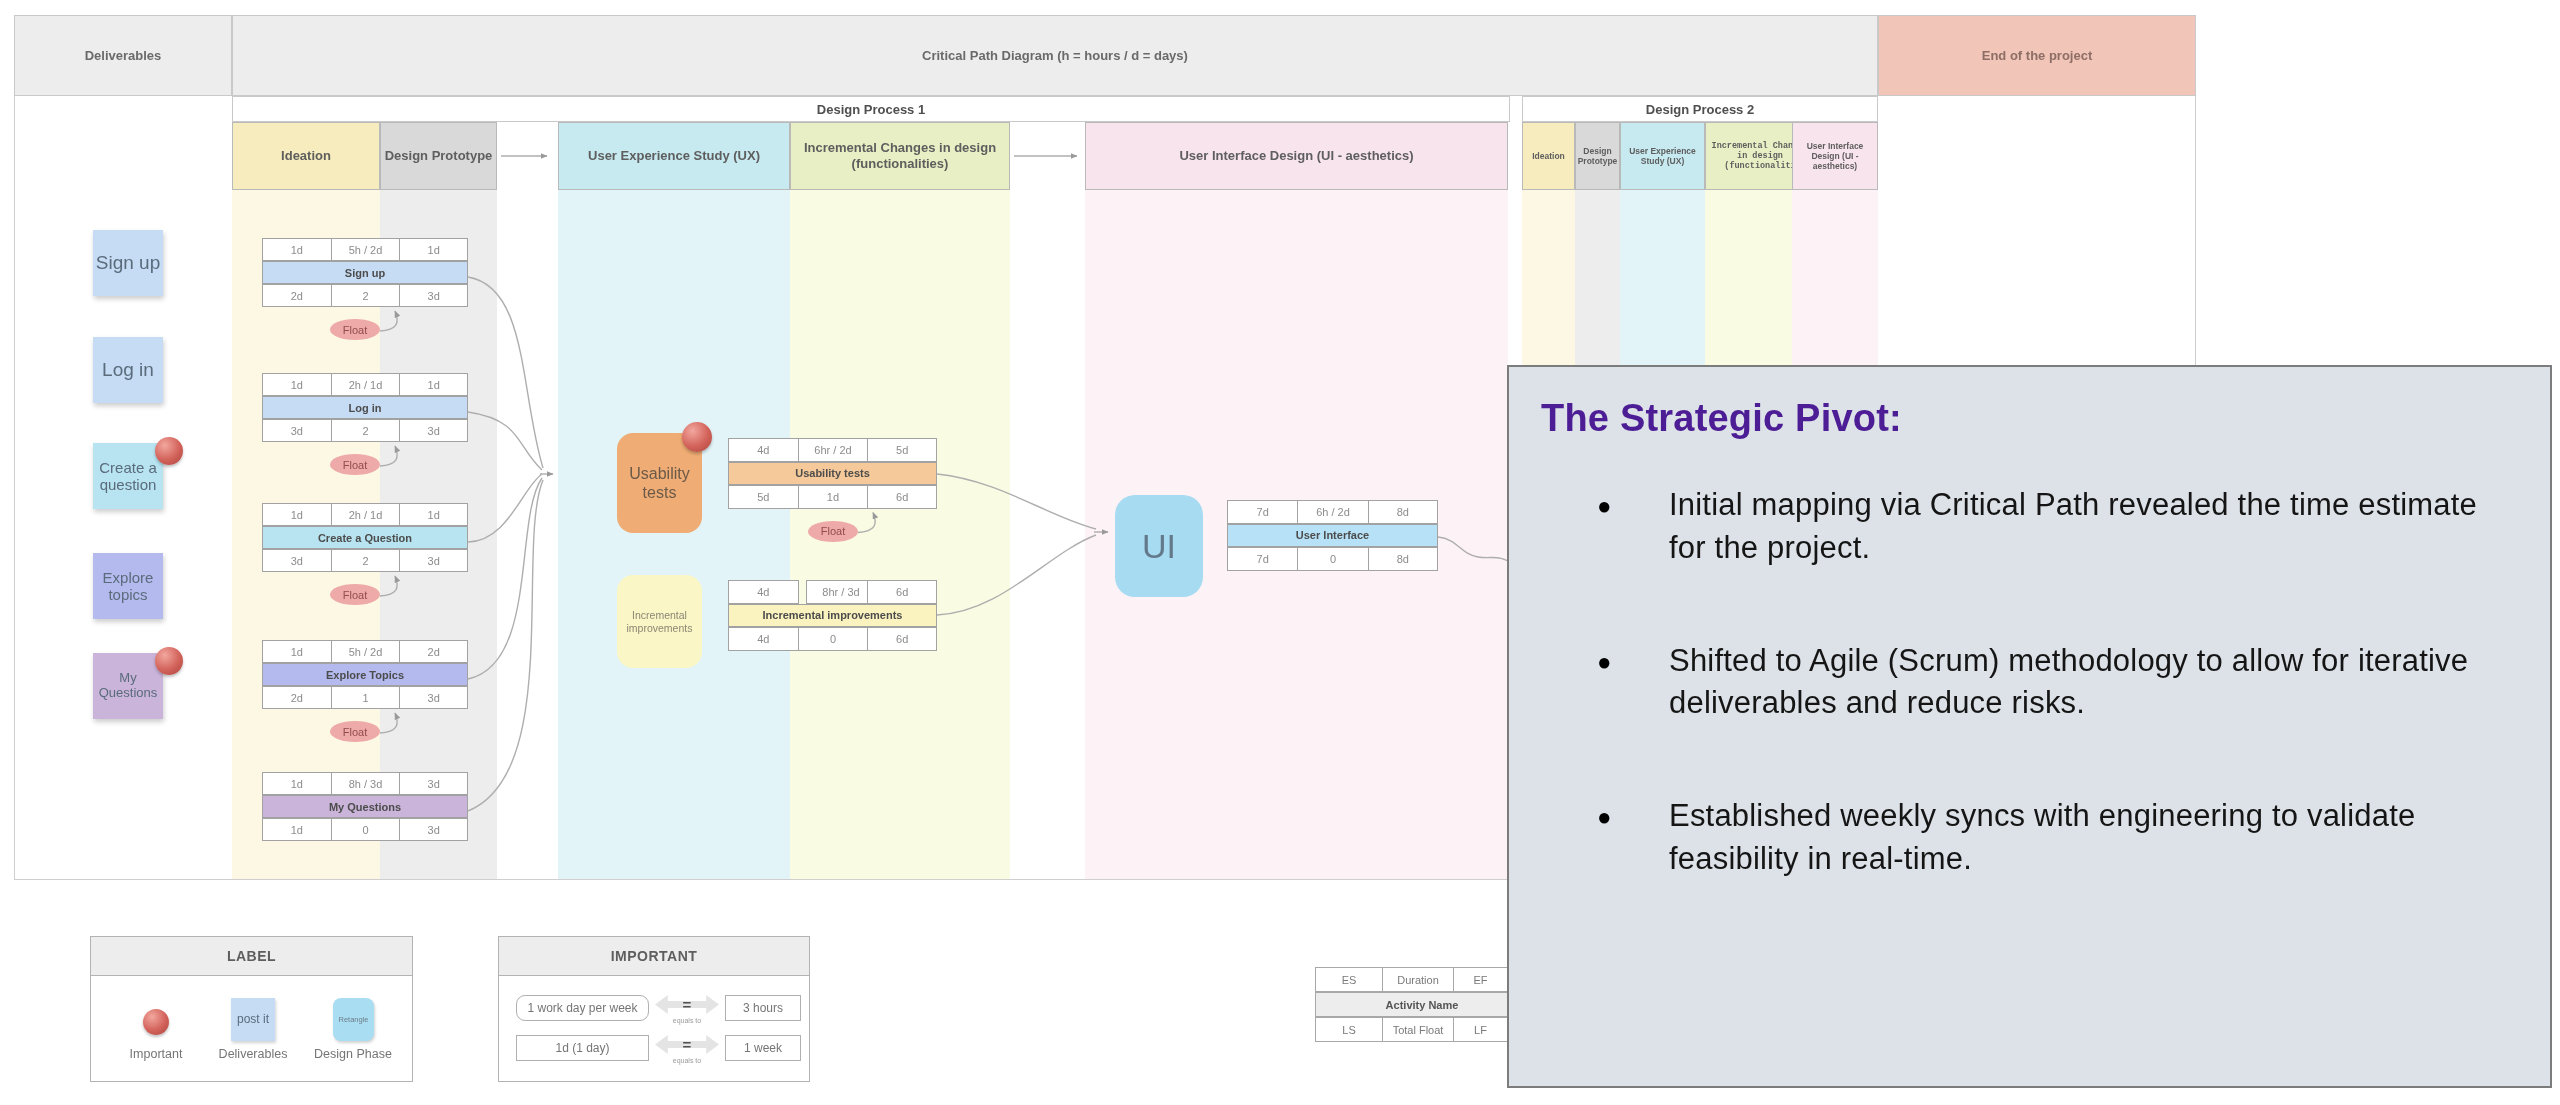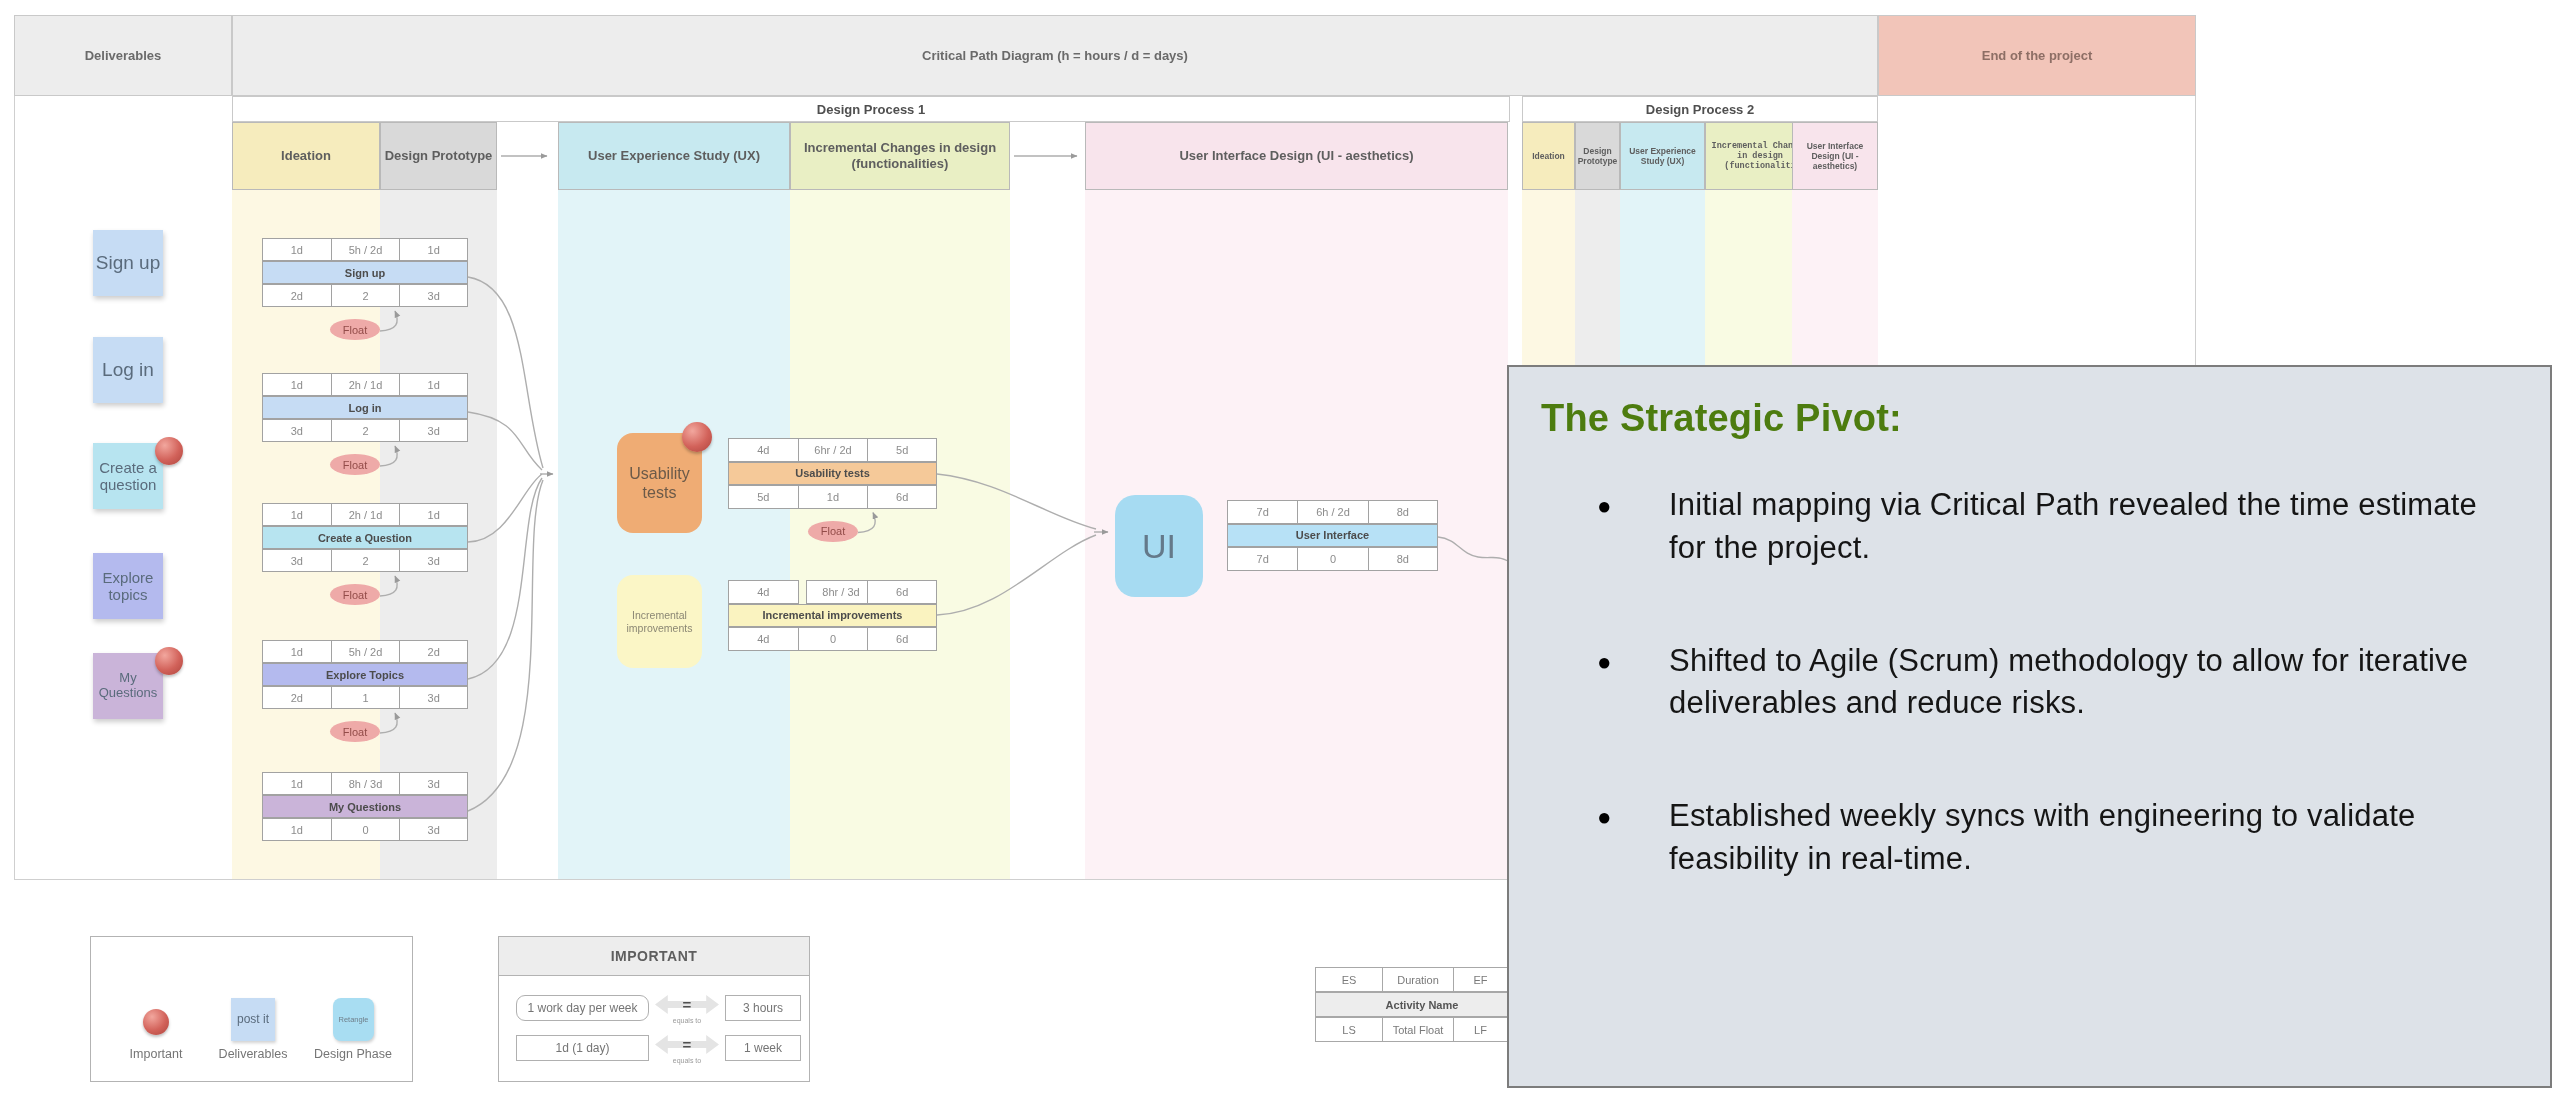--- a/index.html
+++ b/index.html
@@ -43,21 +43,21 @@
   .eqarrow{position:absolute;left:0;top:3px;width:64px;height:19px;background:#e4e4e4;
            clip-path:polygon(0 50%,20% 0,20% 32%,80% 32%,80% 0,100% 50%,80% 100%,80% 68%,20% 68%,20% 100%)}
   .eqsign{position:absolute;left:0;top:0;width:64px;height:25px;display:flex;align-items:center;
           justify-content:center;font-weight:bold;font-size:15px;color:#4f4f4f}
   .eqnote{position:absolute;left:0;top:25px;width:64px;text-align:center;font-size:7px;color:#9a9a9a}
   .ltcell{position:absolute;background:#fff;border:1px solid #a8a8a8;display:flex;align-items:center;
           justify-content:center;font-size:11px;color:#7a7a7a;box-sizing:border-box;z-index:3}
   .ltname{background:#ededed;font-weight:bold;color:#555}
   #overlay{position:absolute;left:1507px;top:365px;width:1045px;height:723px;background:#dde2e8;
            border:2px solid #7c7c7c;z-index:10;box-sizing:border-box;padding:30px 40px 0 30px}
-  #overlay h1{margin:0 0 44px 2px;font-size:38px;color:#4d7c0f;font-weight:bold;letter-spacing:.2px;
+  #overlay h1{margin:0 0 44px 2px;font-size:38px;color:#4c1d95;font-weight:bold;letter-spacing:.2px;
               font-family:"Liberation Sans",sans-serif}
   #overlay ul{list-style:none;margin:0;padding:0}
   #overlay li{display:flex;margin-bottom:70px}
   #overlay .blt{width:30px;font-size:24px;color:#000;margin:8px 0 0 58px;flex:none}
   #overlay .btxt{margin-left:42px;font-size:31px;color:#151515;line-height:1.38;width:840px;letter-spacing:.2px}
   svg{position:absolute;left:0;top:0;z-index:2}
 </style>
 </head>
 <body>
 
@@ -211,20 +211,21 @@
       </div>
     </div>
   <div id="milestones">
       <div class="milestone" style="position: absolute; box-sizing: border-box; left: 617px; top: 433px; width: 85px; height: 100px; background: rgb(239, 172, 116); border-radius: 16px; font-size: 16px; color: rgb(107, 90, 73); padding: 4px;">Usability tests</div>
       <div class="dot" style="position: absolute; box-sizing: border-box; left: 682px; top: 422px; width: 30px; height: 30px;"></div>
       <div class="milestone" style="position: absolute; box-sizing: border-box; left: 617px; top: 575px; width: 85px; height: 93px; background: rgb(251, 246, 198); border-radius: 16px; font-size: 10.5px; color: rgb(139, 135, 116); padding: 4px;">Incremental improvements</div>
       <div class="milestone" style="position: absolute; box-sizing: border-box; left: 1115px; top: 495px; width: 88px; height: 102px; background: rgb(166, 219, 242); border-radius: 20px; font-size: 34px; color: rgb(100, 121, 138); padding: 4px;">UI</div>
     </div>
 
   <div class="legendbox" id="labelbox" style="left:90px;top:936px;width:323px;height:146px">
+    <div class="legendhdr">LABEL</div>
   <div class="dot" style="position: absolute; box-sizing: border-box; left: 52px; top: 72px; width: 26px; height: 26px;"></div>
       <div class="leglabel" style="position: absolute; box-sizing: border-box; left: 17px; top: 110px; width: 96px;">Important</div>
       <div class="chip" style="position: absolute; box-sizing: border-box; left: 140px; top: 61px; width: 44px; height: 43px; background: rgb(198, 220, 244); font-size: 12px; line-height: 1.1;">post it</div>
       <div class="leglabel" style="position: absolute; box-sizing: border-box; left: 114px; top: 110px; width: 96px;">Deliverables</div>
       <div class="chip" style="position: absolute; box-sizing: border-box; left: 242px; top: 61px; width: 41px; height: 43px; background: rgb(168, 221, 242); border-radius: 8px; font-size: 7.5px; color: rgb(111, 127, 138);">Retangle</div>
       <div class="leglabel" style="position: absolute; box-sizing: border-box; left: 214px; top: 110px; width: 96px;">Design Phase</div>
     </div>
 
   <div class="legendbox" id="impbox" style="left:498px;top:936px;width:312px;height:146px">
     <div class="legendhdr">IMPORTANT</div>

